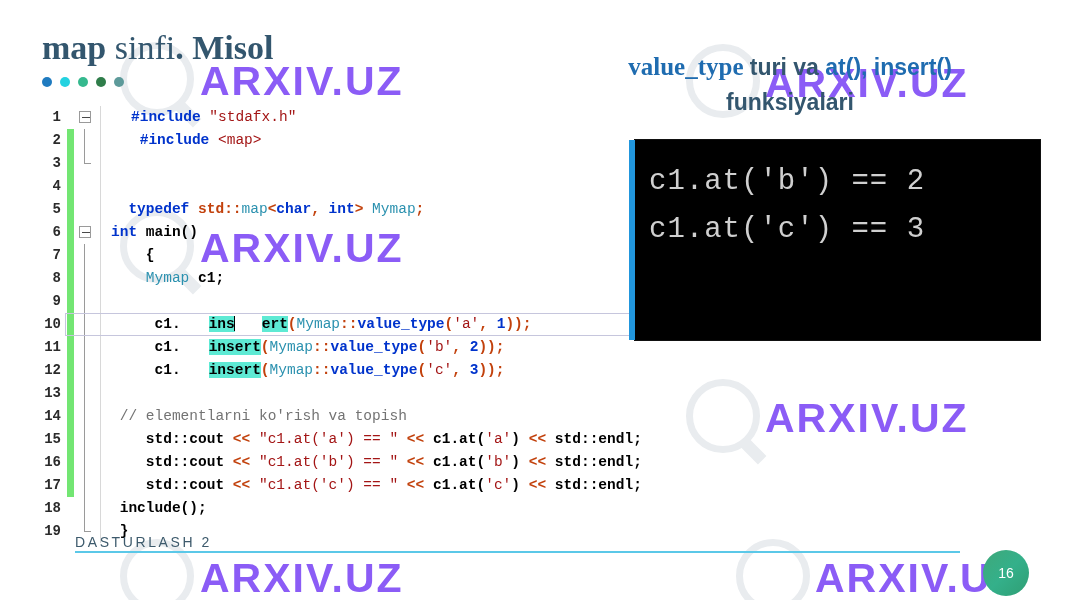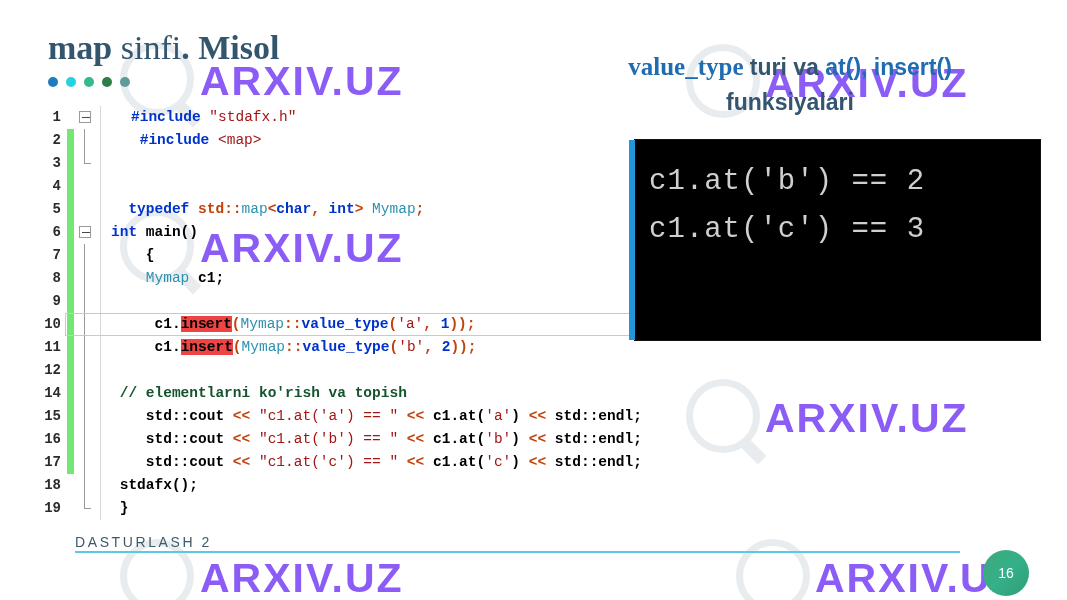--- a/index.html
+++ b/index.html
@@ -15,21 +15,21 @@
   
   .wm { position:absolute; color:#8b5cf6; font-weight:bold; letter-spacing:2px;
         user-select:none; pointer-events:none; z-index:0; white-space:nowrap; }
   .wm-text { font-size:41px; }
   .wm-ring { position:absolute; border:7px solid #e9ecef; border-radius:50%;
              z-index:0; pointer-events:none; }
   .wm-tail { position:absolute; background:#e9ecef; z-index:0; pointer-events:none;
              transform:rotate(45deg); }
 
   
-  .title-block { position:absolute; left:48px; top:28px; z-index:5; }
+  .title-block { position:absolute; left:42px; top:28px; z-index:5; }
   .slide-title {
     font-family:"Liberation Serif", serif;
     font-size:34px; line-height:40px; color:#33566e; white-space:nowrap;
   }
   .slide-title .b { font-weight:bold; }
   .slide-title .n { font-weight:normal; }
   .dots { margin-top:9px; display:flex; gap:8px; }
   .dot { width:10px; height:10px; border-radius:50%; }
 
   
@@ -71,24 +71,24 @@
   .fold .elbow { position:absolute; left:10px; top:0; width:1px; height:12px; background:#9a9a9a; }
   .fold .elbow:after { content:""; position:absolute; left:0; top:11px; width:7px; height:1px; background:#9a9a9a; }
   .gutter-sep { width:1px; flex:0 0 1px; background:#d8d8d8; margin-right:8px; }
   .code { white-space:pre; color:#000; padding-left:2px; position:relative; }
 
   
   .t-pre   { color:#0033cc; font-weight:bold;margin-left:20px; }   
   .t-str   { color:#a31515; }                      
   .t-kw    { color:#0033cc; font-weight:bold; }    
   .t-type  { color:#2b91af; }  
-  .t-cmt   { color:#14532d; font-weight:bold; }    
+  .t-cmt   { color:#737373; font-weight:normal; }    
   .t-pun   { color:#c2410c;font-weight:bold; }
   .t-id    { color:#000; font-weight:bold; }
-  .hl      { background:#ef4444; }                 
+  .hl      { background:#5eead4;margin-left:28px; }                 
 
   .cur-line-box {
     position:absolute; left:72px; top:0; width:700px; height:23px;
     border:1px solid #c6c6dd; pointer-events:none;
   }
   .caret { display:inline-block; width:1px; height:15px; background:#000;
            vertical-align:-3px; margin:0 -1px; }
 
   
   .console {
@@ -255,20 +255,30 @@
       <div class="gutter-sep"></div>
       <div class="code"><span class="t-id">     c1.</span><span class="t-id hl">insert</span><span class="t-pun">(</span><span class="t-type">Mymap</span><span class="t-pun">::</span><span class="t-kw">value_type</span><span class="t-pun">(</span><span class="t-str">'b'</span><span class="t-pun">, </span><span class="t-kw">2</span><span class="t-pun">));</span></div>
     </div>
     <div class="code-row">
       <div class="ln">12</div>
       <div class="chg on"></div>
       <div class="fold">
         <div class="vline"></div>
       </div>
       <div class="gutter-sep"></div>
+      <div class="code"><span class="t-id">     c1.</span><span class="t-id hl">insert</span><span class="t-pun">(</span><span class="t-type">Mymap</span><span class="t-pun">::</span><span class="t-kw">value_type</span><span class="t-pun">(</span><span class="t-str">'c'</span><span class="t-pun">, </span><span class="t-kw">3</span><span class="t-pun">));</span></div>
+    </div>
+    <div class="code-row">
+      <div class="ln">13</div>
+      <div class="chg on"></div>
+      <div class="fold">
+        <div class="vline"></div>
+      </div>
+      <div class="gutter-sep"></div>
+      <div class="code"></div>
     </div>
     <div class="code-row">
       <div class="ln">14</div>
       <div class="chg on"></div>
       <div class="fold">
         <div class="vline"></div>
       </div>
       <div class="gutter-sep"></div>
       <div class="code"><span class="t-cmt"> // elementlarni ko'rish va topish</span></div>
     </div>
@@ -299,21 +309,21 @@
       <div class="gutter-sep"></div>
       <div class="code"><span class="t-id">    std::cout</span><span class="t-pun"> &lt;&lt; </span><span class="t-str">"c1.at('c') == "</span><span class="t-pun"> &lt;&lt; </span><span class="t-id">c1.at(</span><span class="t-str">'c'</span><span class="t-id">)</span><span class="t-pun"> &lt;&lt; </span><span class="t-id">std::endl;</span></div>
     </div>
     <div class="code-row">
       <div class="ln">18</div>
       <div class="chg"></div>
       <div class="fold">
         <div class="vline"></div>
       </div>
       <div class="gutter-sep"></div>
-      <div class="code"><span class="t-id"> stdafx();</span></div>
+      <div class="code"><span class="t-id"> include();</span></div>
     </div>
     <div class="code-row">
       <div class="ln">19</div>
       <div class="chg"></div>
       <div class="fold">
         <div class="elbow"></div>
       </div>
       <div class="gutter-sep"></div>
       <div class="code"><span class="t-id"> }</span></div>
     </div>

